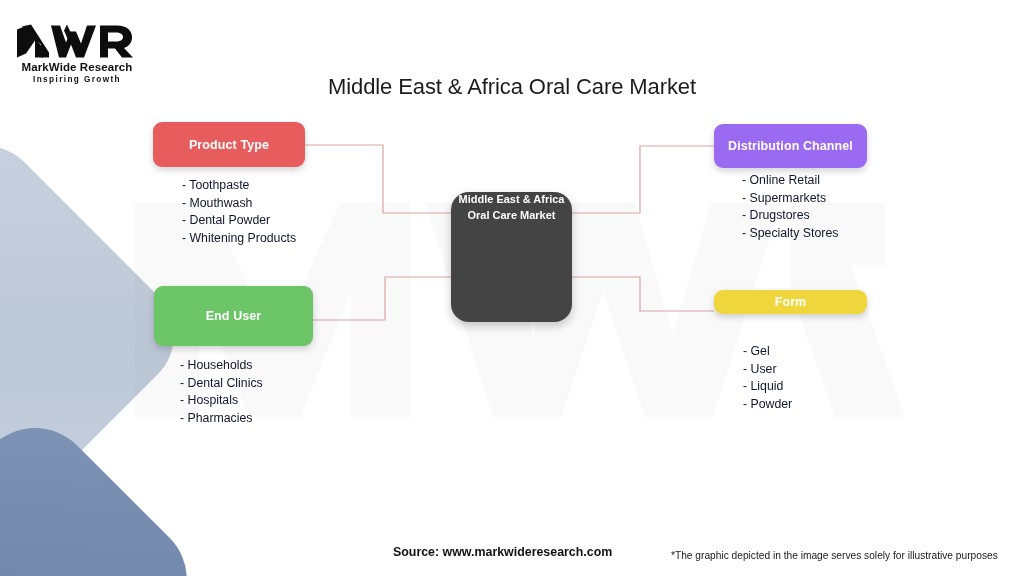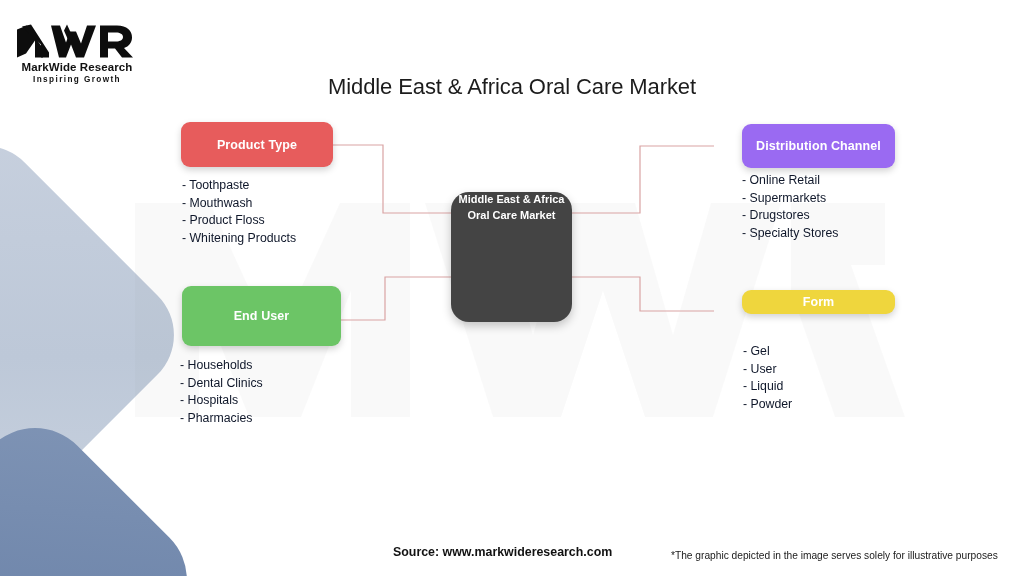--- a/index.html
+++ b/index.html
@@ -59,21 +59,20 @@
   .connectors{position:absolute;left:0;top:0;width:1024px;height:576px;}
 
   
   .node{
     position:absolute;
     border-radius:9px;
     display:flex;align-items:center;justify-content:center;
     color:#ffffff;font-weight:bold;font-size:12.5px;
     box-shadow:0 3px 7px rgba(0,0,0,.18);
     letter-spacing:.1px;
-    margin-left:28px;
   }
   .center-node{
     position:absolute;
     left:451px;top:192px;width:121px;height:130px;
     background:#444444;
     border-radius:18px;
     display:flex;flex-direction:column;align-items:center;justify-content:flex-start;
     color:#fff;font-weight:bold;font-size:11px;line-height:1.45;
     text-align:center;
     box-shadow:0 4px 10px rgba(0,0,0,.22);
@@ -144,21 +143,21 @@
     <span>Middle East &amp; Africa</span>
     <span>Oral Care Market</span>
   </div>
 
   <div class="node" style="left:153px;top:122px;width:152px;height:45px;background:#e75c5c;">
     <span>Product Type</span>
   </div>
   <div class="list" style="left:182px;top:177px;">
     <div>- Toothpaste</div>
     <div>- Mouthwash</div>
-    <div>- Product Floss</div>
+    <div>- Dental Powder</div>
     <div>- Whitening Products</div>
   </div>
 
   <div class="node" style="left:714px;top:124px;width:153px;height:44px;background:#9a6af2;">
     <span>Distribution Channel</span>
   </div>
   <div class="list" style="left:742px;top:172px;">
     <div>- Online Retail</div>
     <div>- Supermarkets</div>
     <div>- Drugstores</div>

